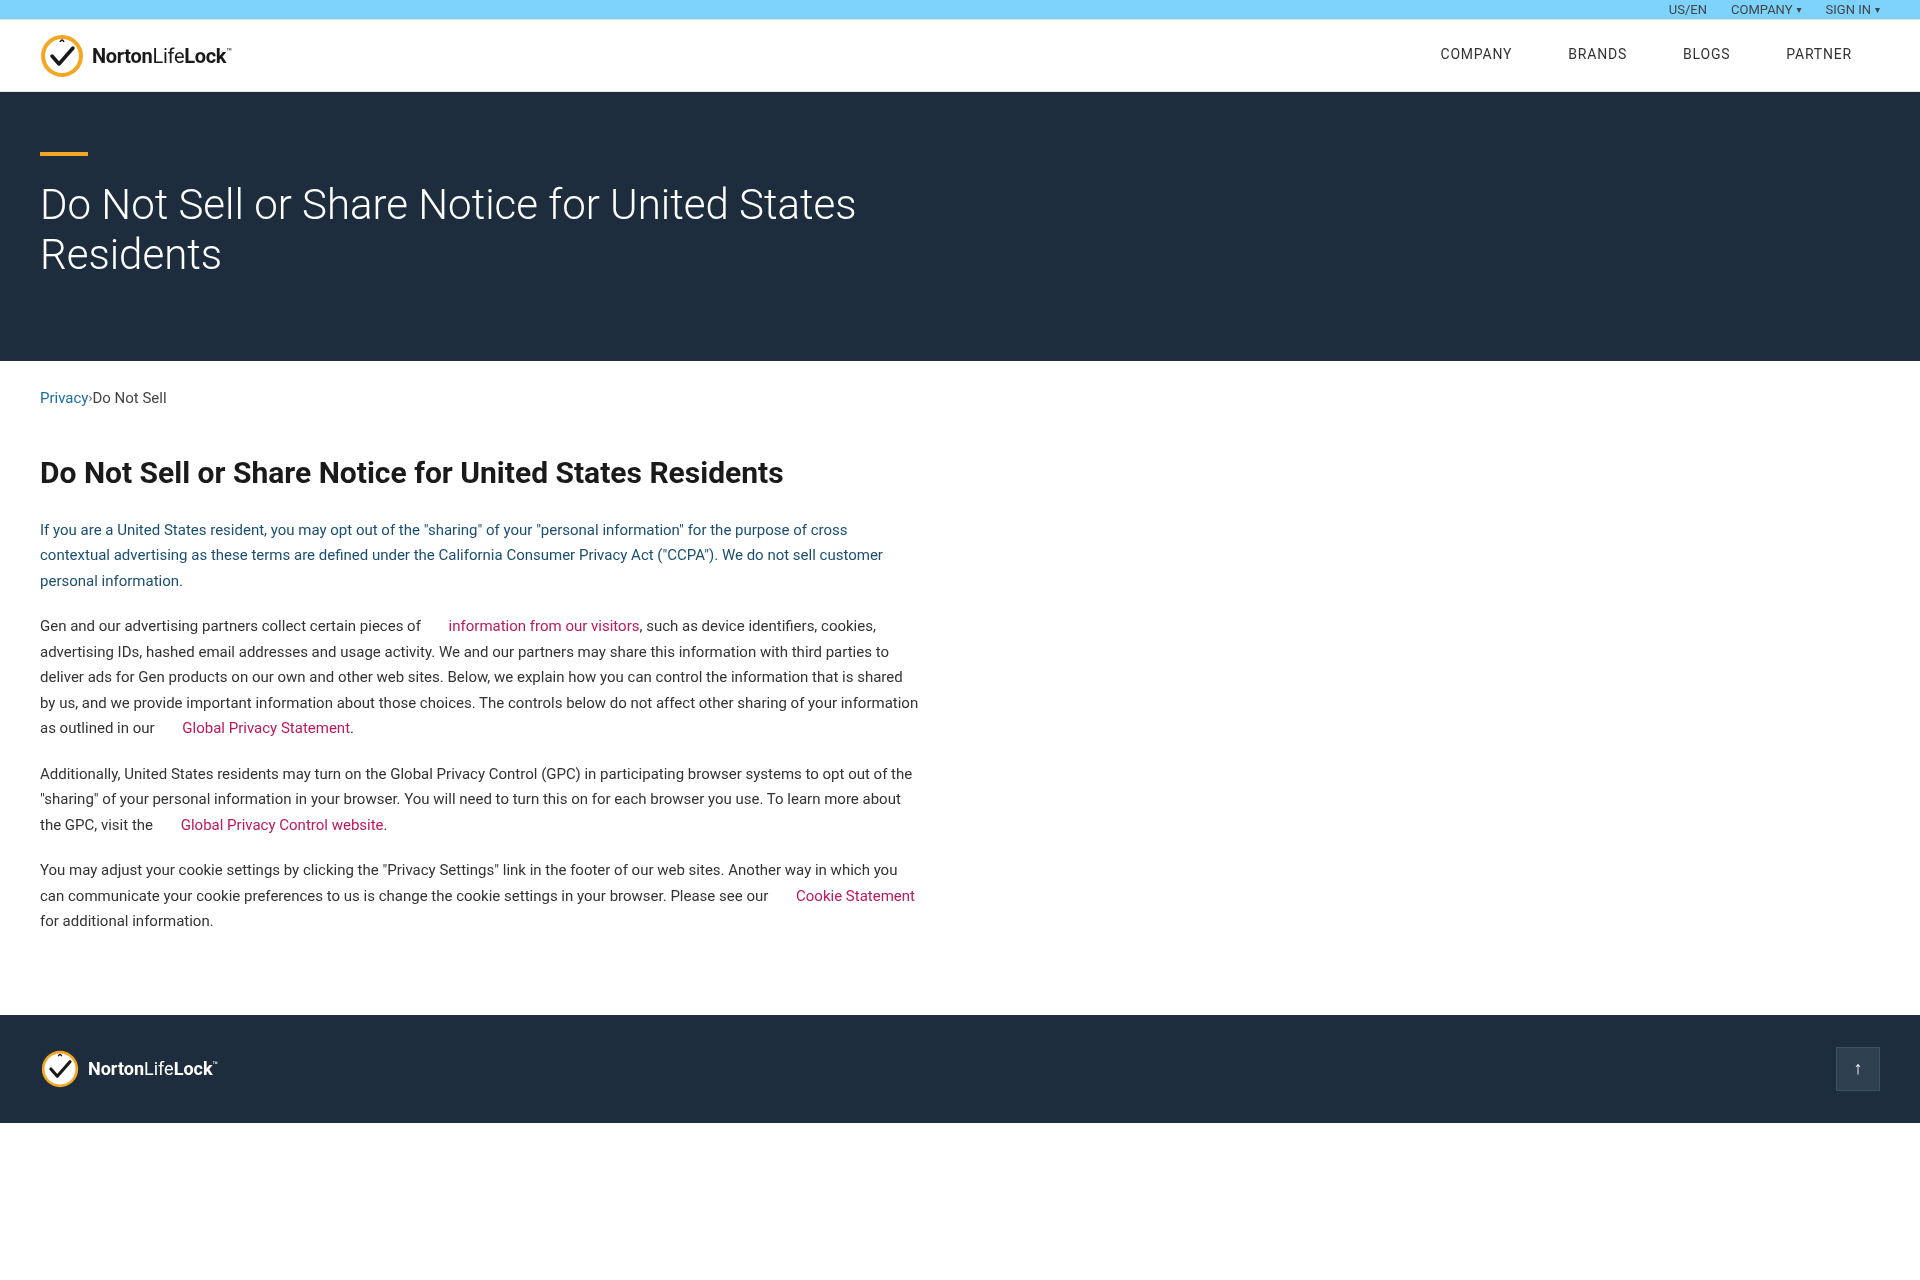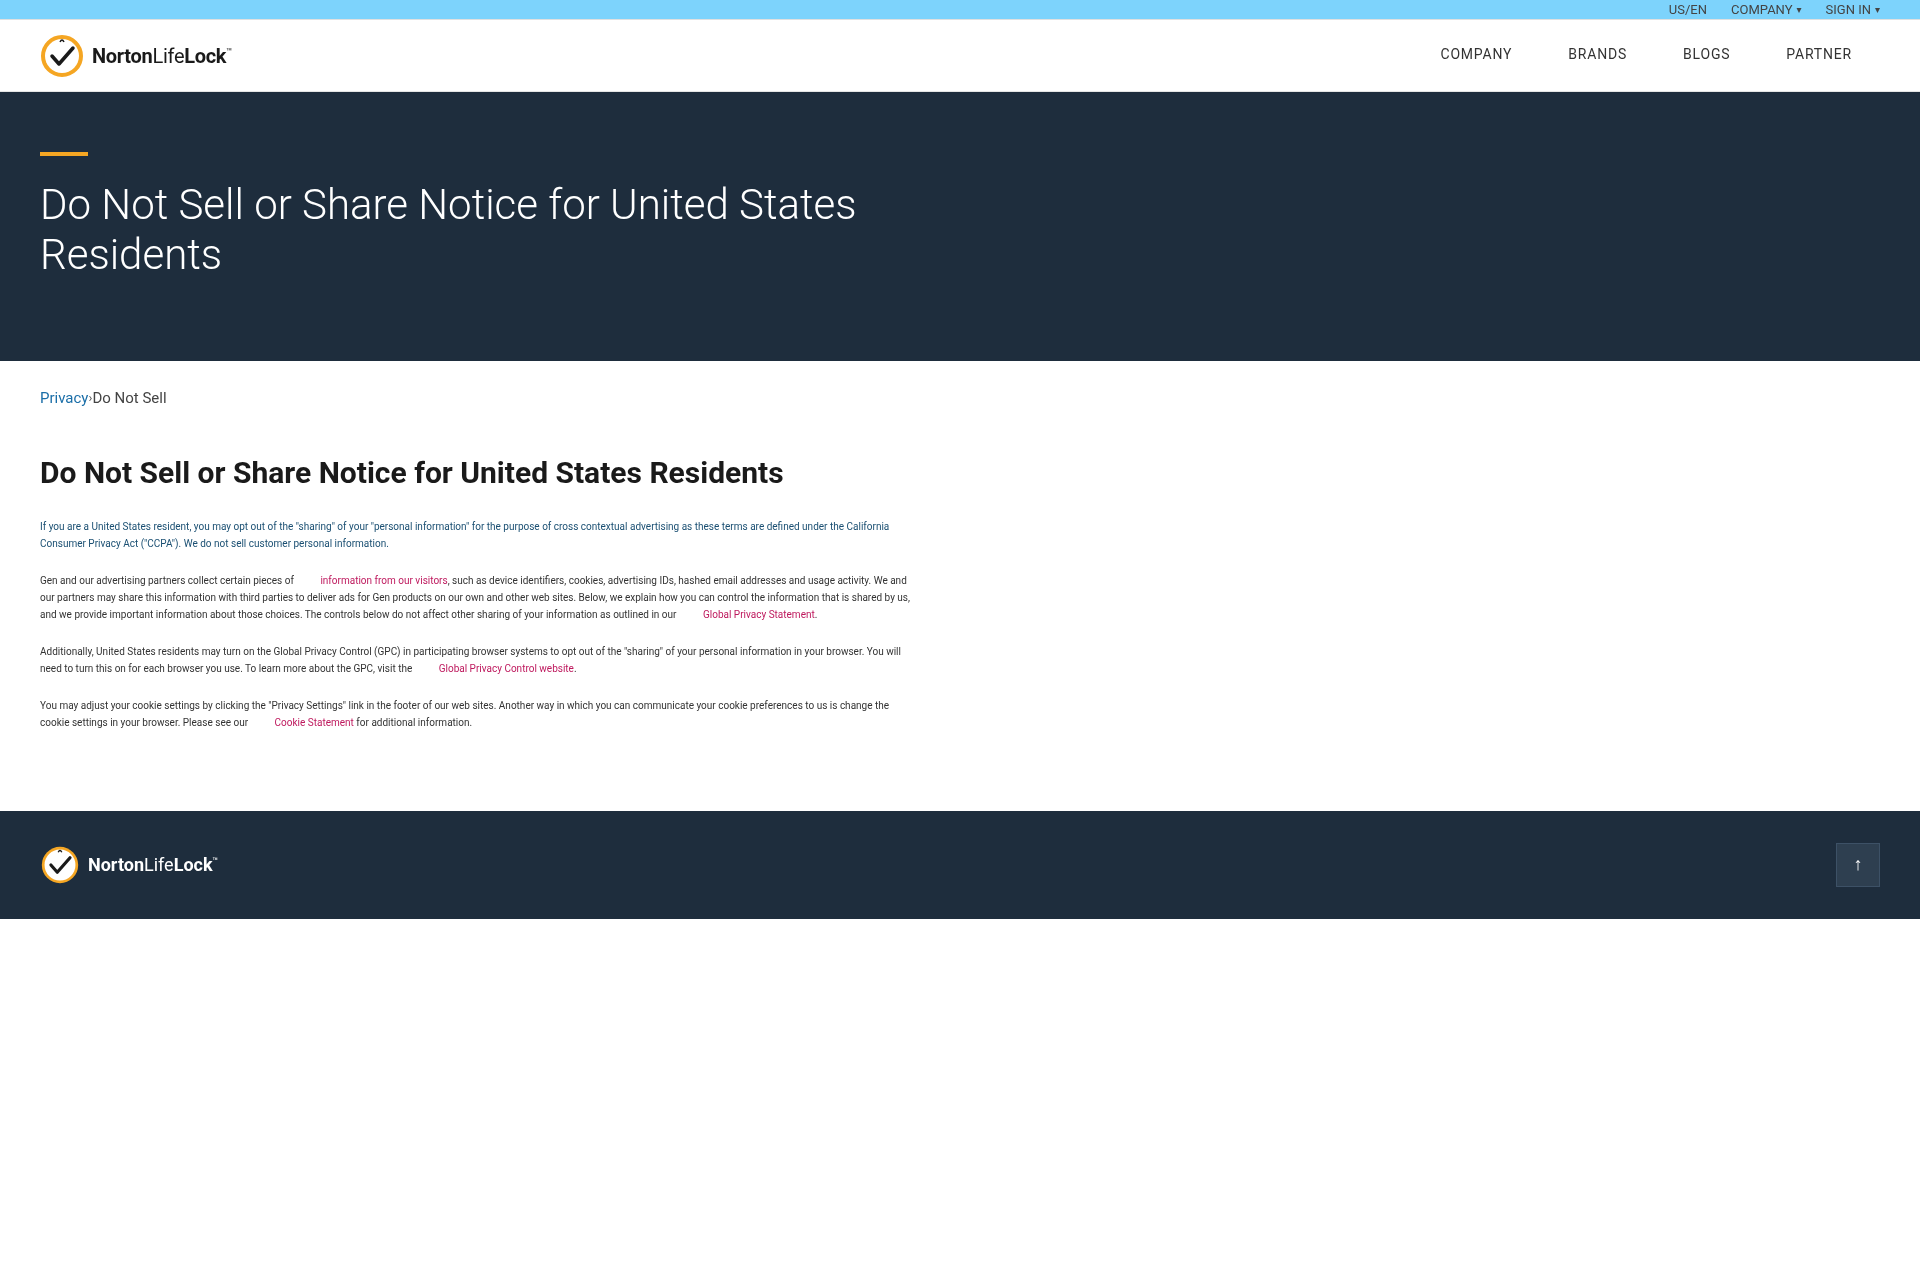--- a/index.html
+++ b/index.html
@@ -134,21 +134,21 @@
       padding: 20px 40px 60px;
       max-width: 960px;
     }
     .content-title {
       font-size: 30px;
       font-weight: 700;
       color: #1a1a1a;
       margin-bottom: 28px;
     }
     .content-para {
-      font-size: 10px;
+      font-size: 15px;
       line-height: 1.7;
       color: #333;
       margin-bottom: 20px;
     }
     .content-para.blue-text {
       color: #1a4f72;
     }
     .content-link {
       color: #be185d;
       cursor: pointer;

